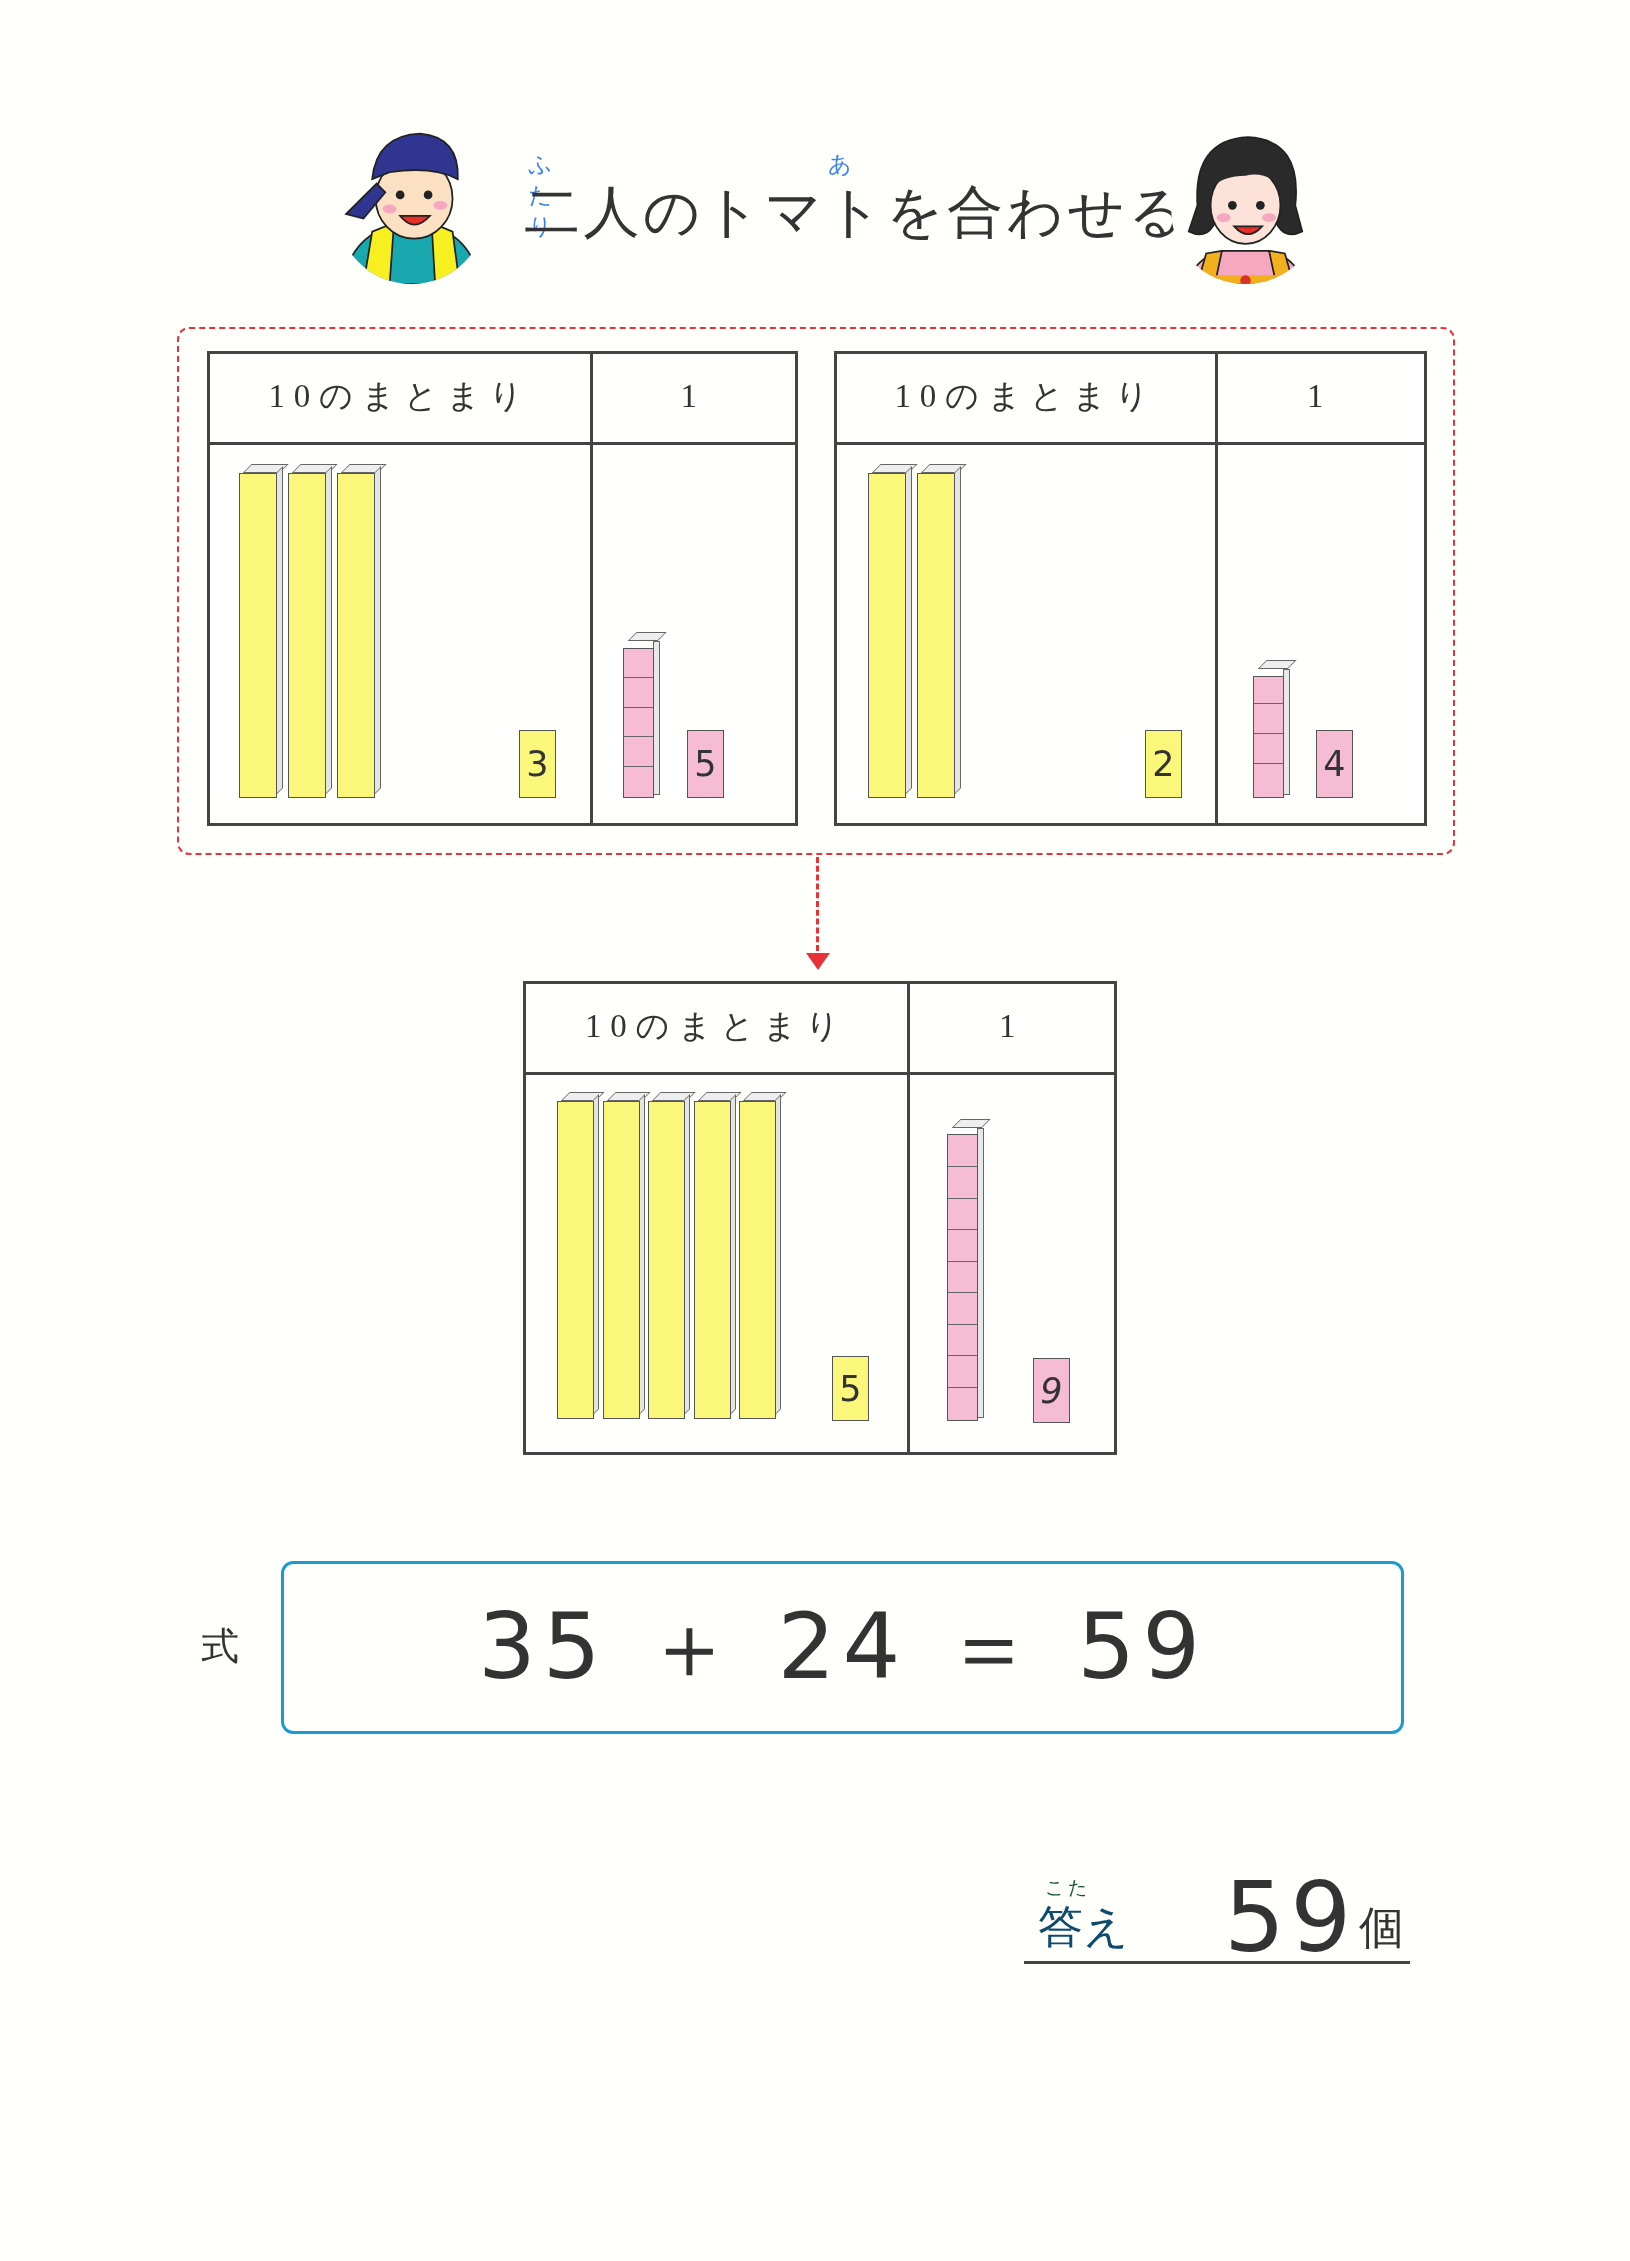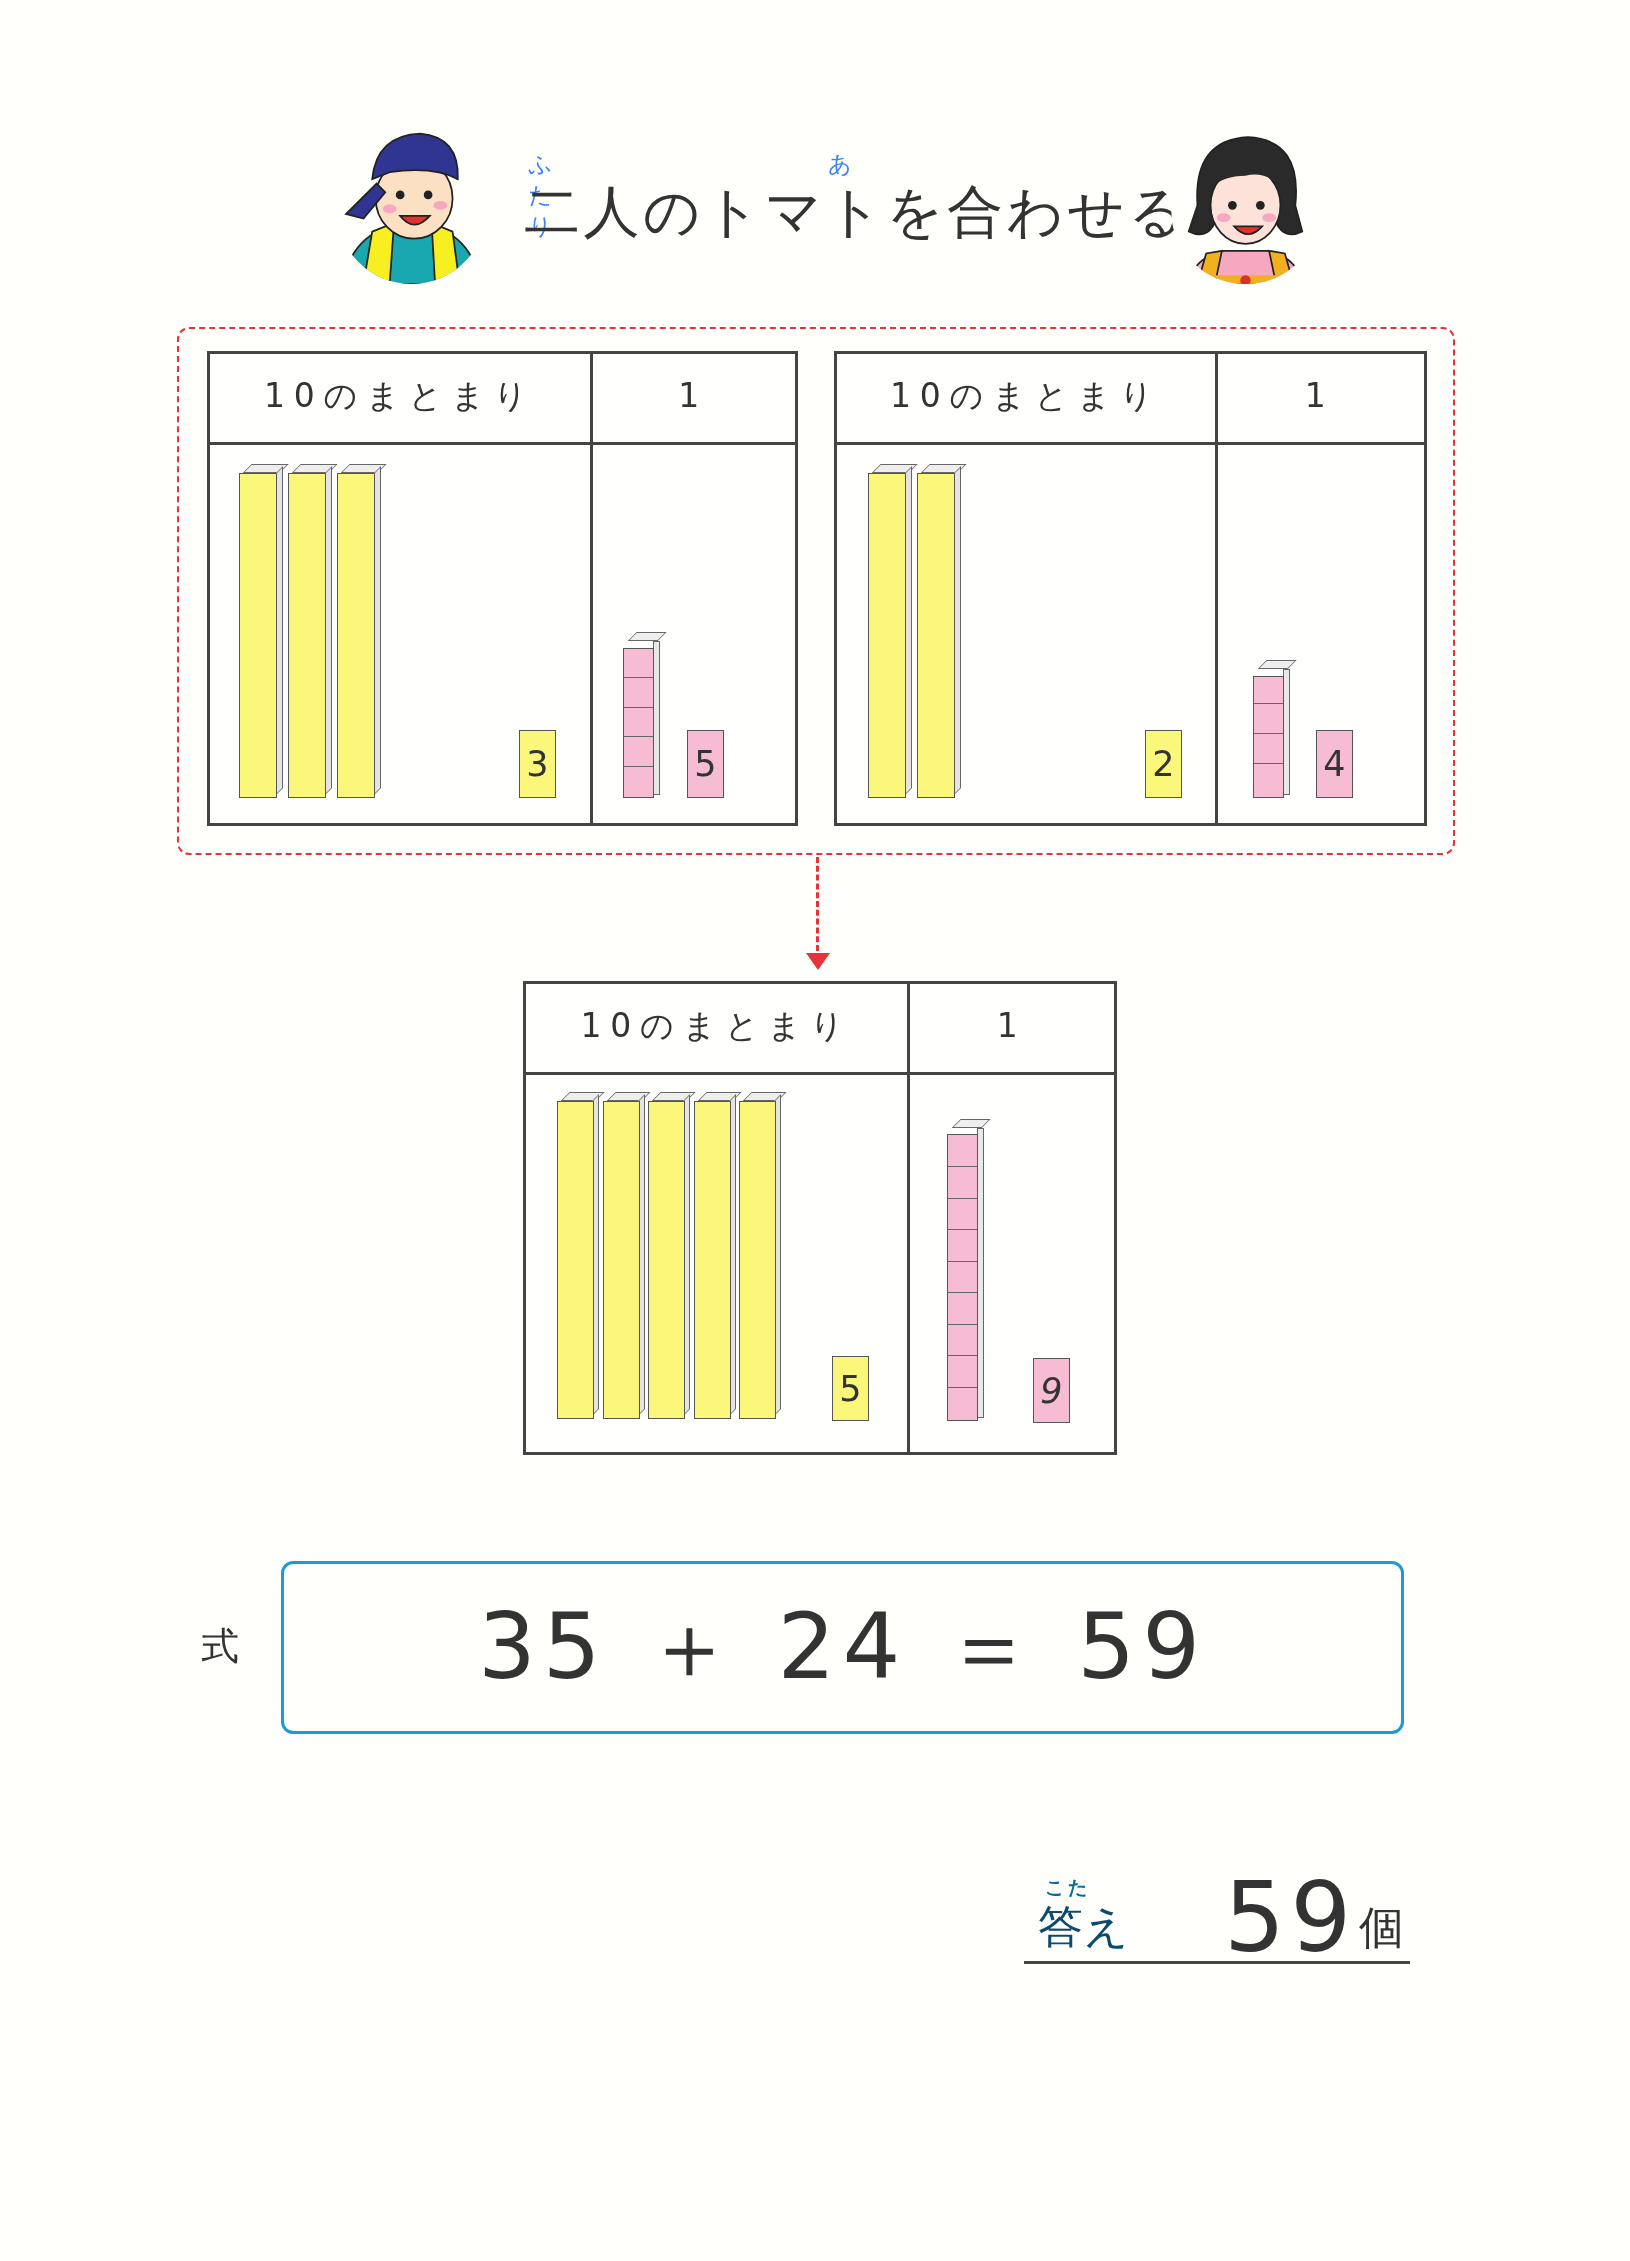--- a/index.html
+++ b/index.html
@@ -29,21 +29,21 @@
     .arrow-line { left: 816px; top: 857px; width: 0; height: 94px; border-left: 3.5px dashed #e8323a; }
     .arrow-head {
       left: 806px; top: 953px; width: 0; height: 0;
       border-left: 12.2px solid transparent; border-right: 12.2px solid transparent; border-top: 17.5px solid #e8323a;
     }
 
     
     .pv-table {
       border: 3.5px solid #444; box-sizing: border-box; background: #fffffd;
     }
-    .pv-head { position: absolute; left: 0; top: 0; right: 0; border-bottom: 3.5px solid #444; box-sizing: border-box; }
+    .pv-head { position: absolute; left: 0; top: 0; right: 0; border-bottom: 3.5px solid #444; box-sizing: border-box; font-family: Liberation Serif, serif; }
     .pv-divider { position: absolute; top: 0; bottom: 0; border-left: 3.5px solid #444; }
     .pv-label { position: absolute; top: 0; text-align: center; font-size: 33px; color: #333; letter-spacing: 8.7px; }
 
     
     .rod { position: absolute; }
     .rod .front { position: absolute; left: 0; bottom: 0; background: #faf77a; border: 1.7px solid #555; box-sizing: border-box; }
     .rod .side { position: absolute; bottom: 3.5px; background: #e4e4e4; border: 1.7px solid #666; box-sizing: border-box; transform: skewY(-45deg); transform-origin: bottom left; }
     .rod .top { position: absolute; left: 3.5px; height: 8.7px; background: #eeeeee; border: 1.7px solid #666; box-sizing: border-box; transform: skewX(-45deg); transform-origin: bottom left; }
 
     .unit-col { position: absolute; }
@@ -64,21 +64,21 @@
     .shiki { left: 201px; top: 1621px; font-size: 38px; color: #333; }
     .eq-box {
       left: 281px; top: 1561px; width: 1123px; height: 173px;
       border: 3.5px solid #1b9ad6; border-radius: 12.2px; box-sizing: border-box;
       display: flex; align-items: center; justify-content: center;
       font-size: 91px; color: #333; letter-spacing: 7px;
     }
 
     
     .ans-label { left: 1038px; top: 1897px; font-size: 45px; color: #0c4a6e; }
-    .ans-ruby { left: 1045px; top: 1875px; font-size: 19px; color: #0369a1; letter-spacing: 3.5px; font-weight: bold; }
+    .ans-ruby { left: 1045px; top: 1875px; font-size: 19px; color: #14532d; letter-spacing: 3.5px; }
     .ans-value { left: 1224px; top: 1862px; font-size: 96px; color: #333; letter-spacing: 5.2px; }
     .ans-unit { left: 1359px; top: 1898px; font-size: 45px; color: #333; }
     .ans-line { left: 1024px; top: 1961px; width: 386px; height: 0; border-top: 3.5px solid #444; }
   </style>
 </head>
 <body>
 
 <div class="abs avatar" style="left:337px; top:118px;">
   <svg width="149" height="166" viewBox="0 0 170 190">
     <circle cx="85" cy="110" r="85" fill="#fffffb"></circle>

